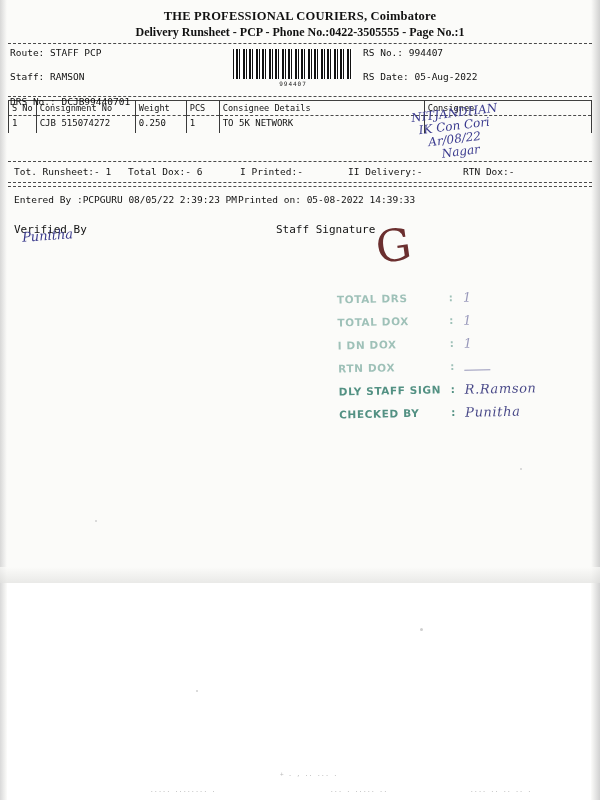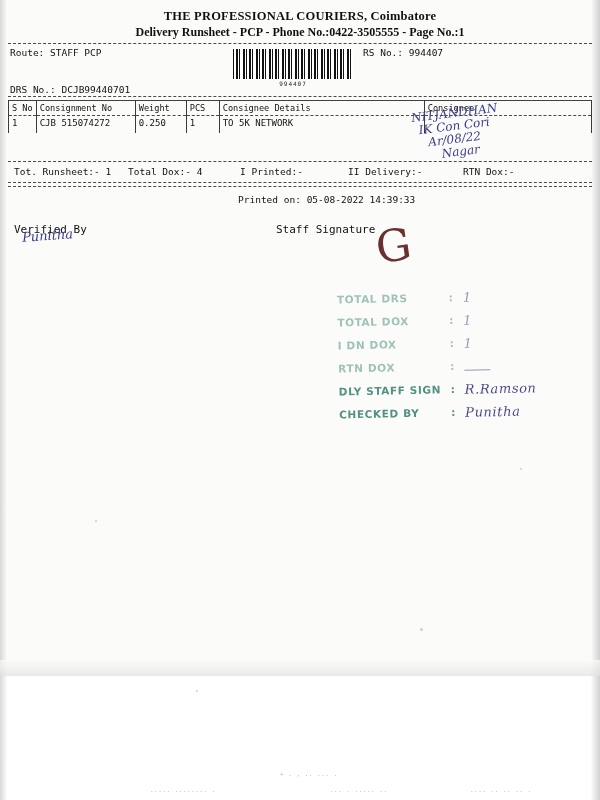--- a/index.html
+++ b/index.html
@@ -12,21 +12,21 @@
     height: 800px;
     font-family: "DejaVu Sans Mono", monospace;
     color: #111111;
     position: relative;
     overflow: hidden;
   }
   .page {
     position: absolute;
     left: 0; top: 0;
     width: 600px;
-    height: 676px;
+    height: 583px;
     background: #fbfbf9;
   }
   
   .edge-left {
     position: absolute; left: 0; top: 0; width: 7px; height: 800px;
     background: linear-gradient(to right, #cfcfcf, #fbfbf9);
     opacity: .8;
   }
   .edge-right {
     position: absolute; right: 0; top: 0; width: 9px; height: 800px;
@@ -298,20 +298,24 @@
 
     <div style="position:relative; height:46px;">
       <div class="barcode-wrap">
         <div class="barcode"></div>
         <div class="barcode-num">994407</div>
       </div>
 
       <div class="meta-row" style="top:0;">
         <span class="meta-left">Route: STAFF PCP</span>
         <span class="meta-right">RS No.:  994407</span>
+      </div>
+      <div class="meta-row" style="top:12px;">
+        <span class="meta-left">Staff: RAMSON</span>
+        <span class="meta-right">RS Date: 05-Aug-2022</span>
       </div>
       <div class="meta-row" style="top:25px;">
         <span class="meta-left">DRS No.: DCJB99440701</span>
       </div>
     </div>
 
     <div class="hr-dash"></div>
 
     <table class="items">
       <thead>
@@ -333,32 +337,33 @@
           <td class="col-details">TO 5K NETWORK</td>
           <td class="col-sign"></td>
         </tr>
       </tbody>
     </table>
 
     <div class="table-bottom-dash"></div>
 
     <div class="totals-row">
       <span class="t1">Tot. Runsheet:- 1</span>
-      <span class="t2">Total Dox:-    4</span>
+      <span class="t2">Total Dox:-    6</span>
       <span class="t3">I Printed:-</span>
       <span class="t4">II Delivery:-</span>
       <span class="t5">RTN Dox:-</span>
     </div>
 
     <div class="hr-dash"></div>
 
 
     <div class="hr-dash"></div>
 
     <div class="entered-row">
+      <span class="e1">Entered By :PCPGURU 08/05/22 2:39:23 PM</span>
       <span class="e2">Printed on: 05-08-2022 14:39:33</span>
     </div>
 
     <div class="verify-row">
       <span class="v1">Verified By</span>
       <span class="v2">Staff Signature</span>
     </div>
 
     <div class="hand hand-verified">Punitha</div>
 

